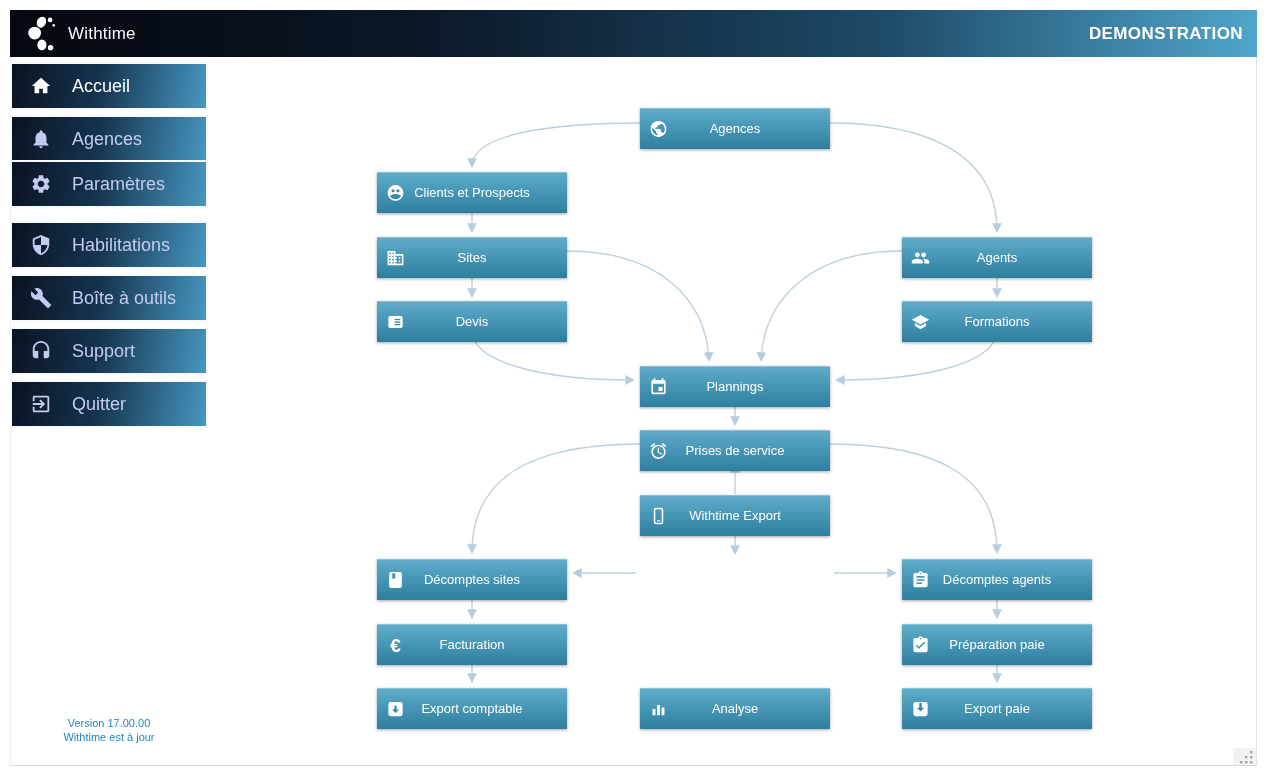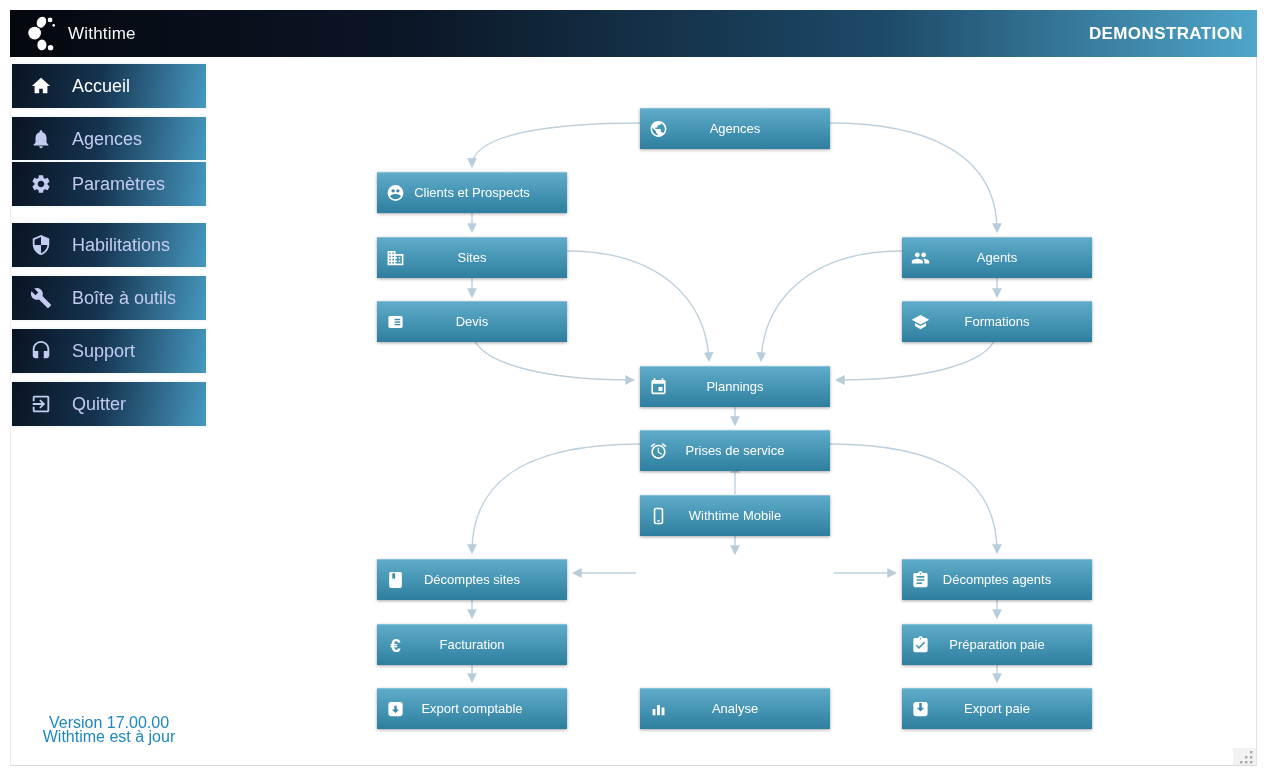--- a/index.html
+++ b/index.html
@@ -31,21 +31,21 @@
     display:flex; align-items:center; padding-left:18px;
     color:#c3ccf0; cursor:pointer;
   }
   .side-item.active { color:#ffffff; }
   .side-item .s-icon { width:22px; height:22px; display:flex; margin-right:20px; flex:0 0 auto; }
   .side-item .s-icon svg { width:22px; height:22px; }
   .side-label { font-size:18px; }
   
   #version-block {
     position:absolute; left:10px; top:716px; width:198px;
-    text-align:center; color:#1e87c2; font-size:16px; line-height:14px;
+    text-align:center; color:#1e87c2; font-size:11px; line-height:14px;
   }
   
   #edges { position:absolute; left:0; top:0; width:1264px; height:769px; }
   .node {
     position:absolute; width:190px; height:41px; border-radius:0;
     background:linear-gradient(#5fadca, #2e7e9f);
     box-shadow:0 1px 3px rgba(0,0,0,.35), inset 0 1px 0 rgba(255,255,255,.25);
     display:flex; align-items:center; justify-content:center;
     color:#fff; font-size:13px; cursor:pointer;
   }
@@ -256,21 +256,21 @@
     <span>Prises de service</span>
   </div>
 
   <div class="node" style="left:640px;top:495px">
     <span class="n-icon">
         <svg viewBox="0 0 24 24" fill="none" stroke="#fff">
           <rect x="7" y="2.5" width="10" height="19" rx="2" stroke-width="2"></rect>
           <line x1="10.2" y1="18.3" x2="13.8" y2="18.3" stroke-width="1.6"></line>
         </svg>
       </span>
-    <span>Withtime Mobile</span>
+    <span>Withtime Export</span>
   </div>
 
   <div class="node" style="left:377px;top:559px">
     <span class="n-icon">
         <svg viewBox="0 0 24 24">
           <path fill="#fff" d="M18 2H6c-1.1 0-2 .9-2 2v16c0 1.1.9 2 2 2h12c1.1 0 2-.9 2-2V4c0-1.1-.9-2-2-2z"></path>
           <path fill="#3a8aa9" d="M8 3.5h3.5V11L9.75 9.4 8 11z"></path>
         </svg>
       </span>
     <span>Décomptes sites</span>

